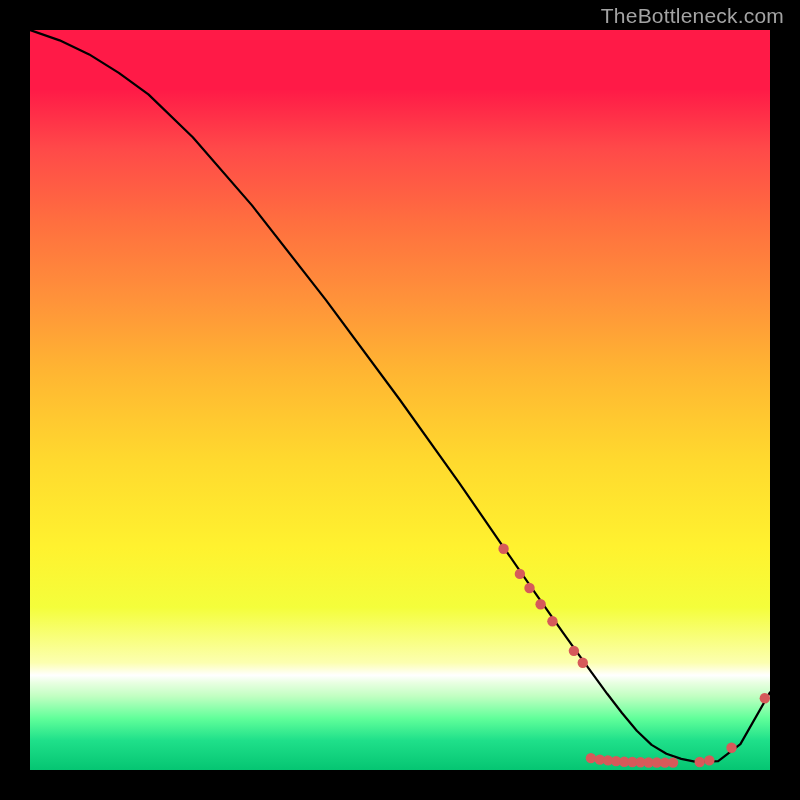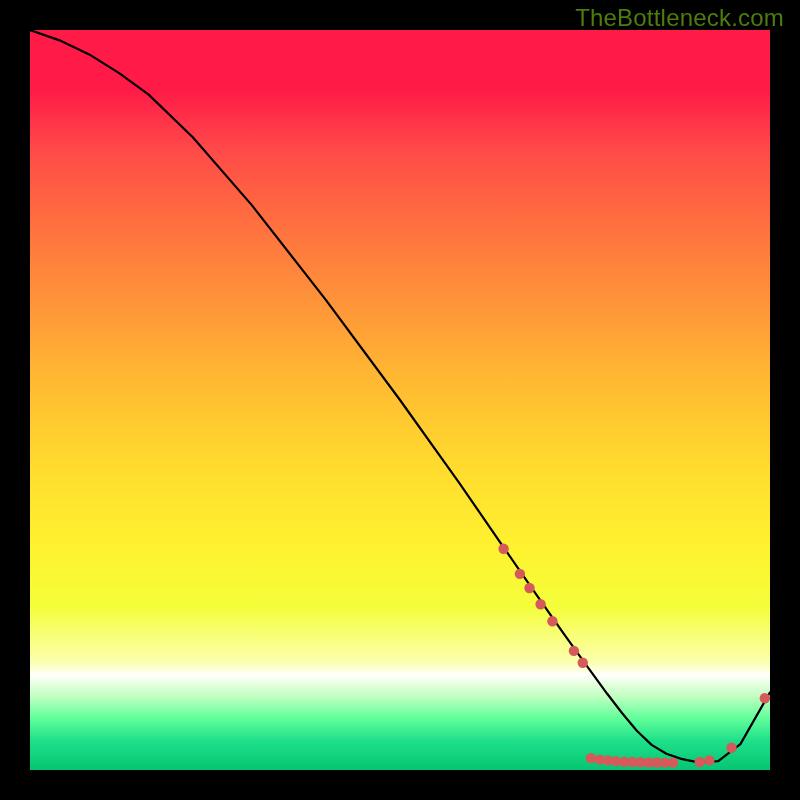--- a/index.html
+++ b/index.html
@@ -14,22 +14,22 @@
   .frame {
     position: relative;
     width: 800px;
     height: 800px;
     background: #000;
   }
   .watermark {
     position: absolute;
     top: 4px;
     right: 16px;
-    color: #4d7c0f;
-    font-size: 24px;
+    color: #a3a3a3;
+    font-size: 21px;
     font-weight: 500;
     letter-spacing: 0.2px;
     user-select: none;
     text-align: center;
   }
   .plot-area {
     position: absolute;
     left: 30px;
     top: 30px;
     width: 740px;

